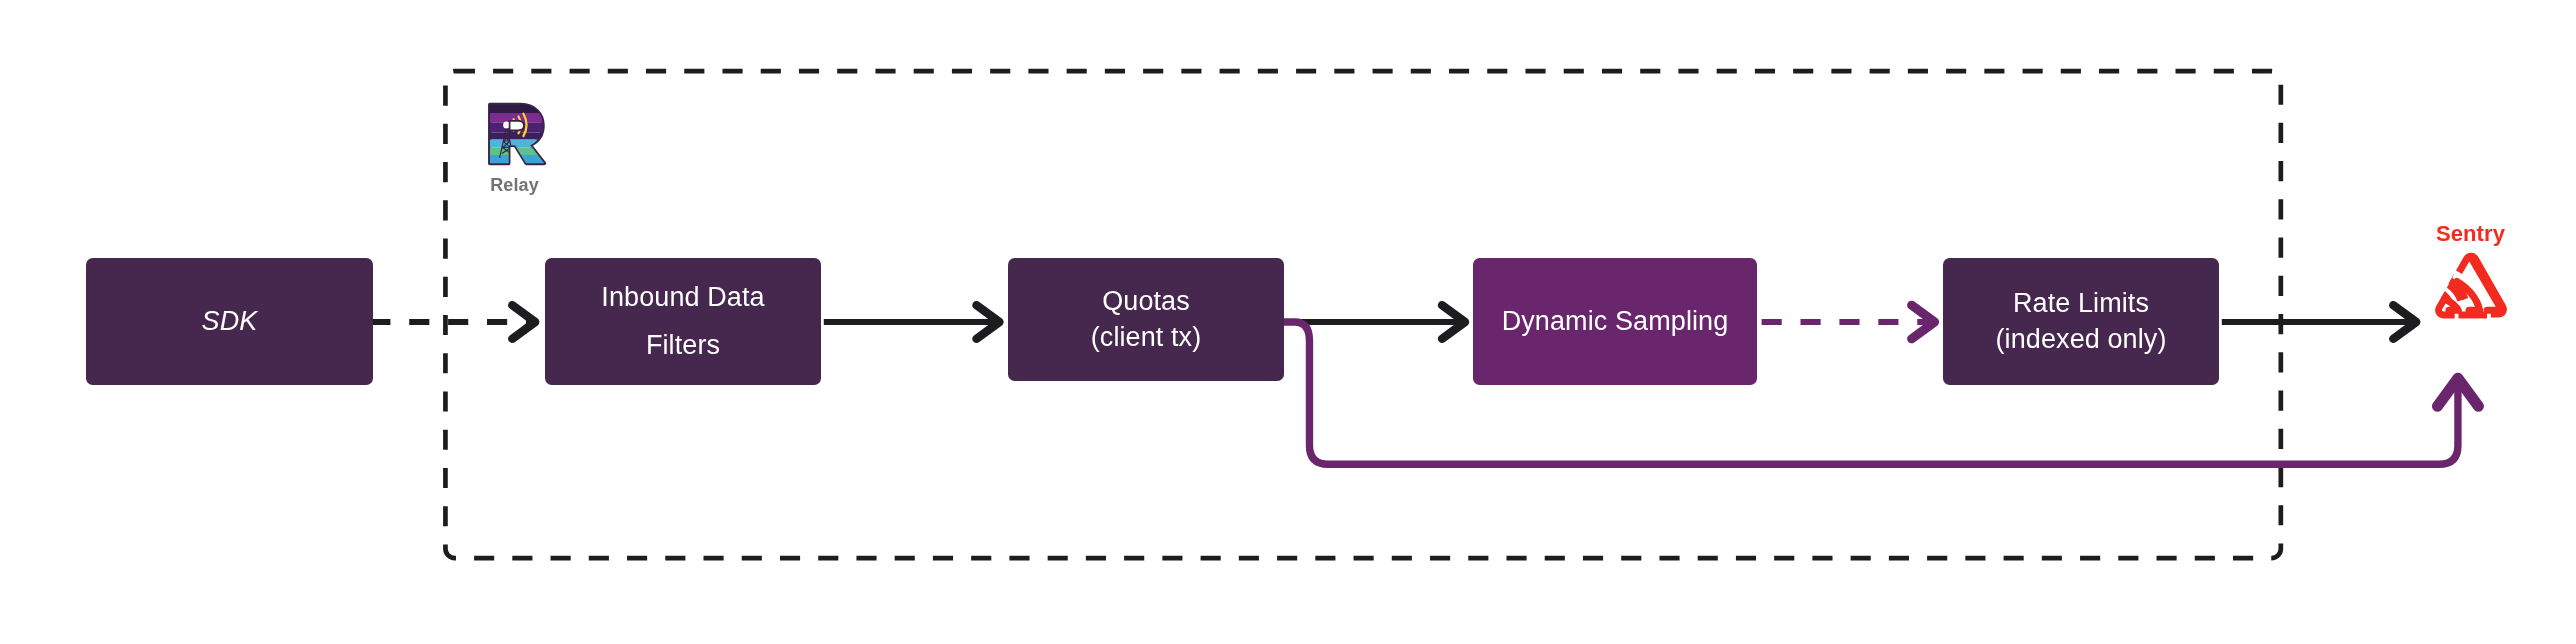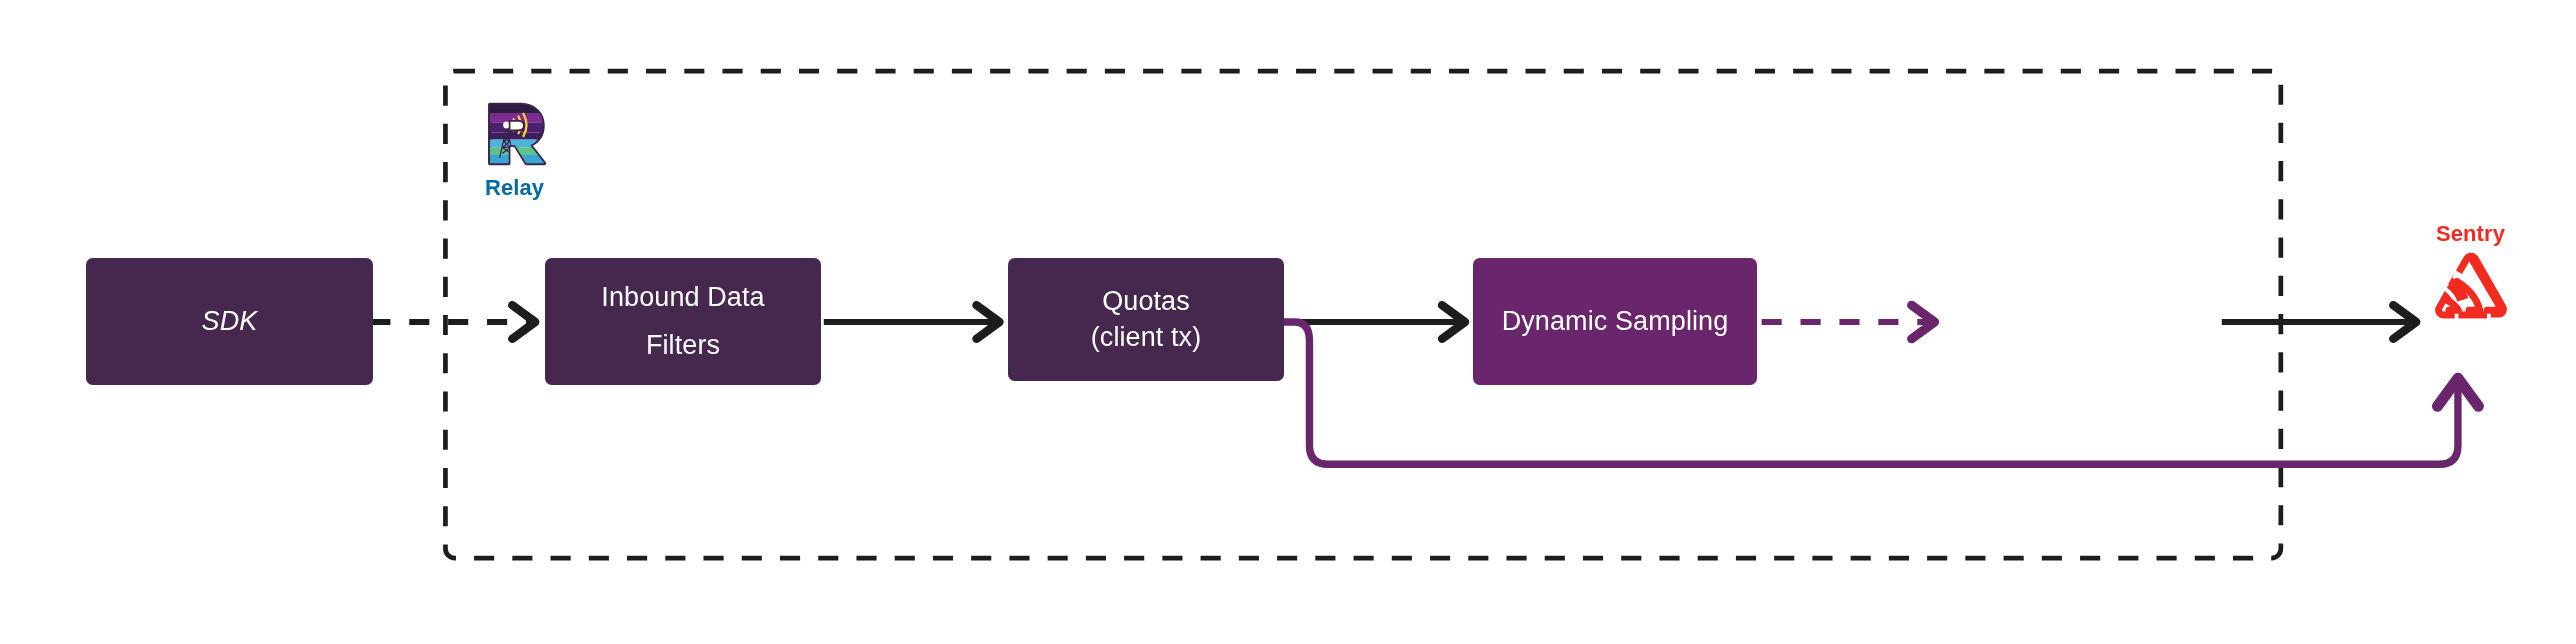--- a/index.html
+++ b/index.html
@@ -57,23 +57,23 @@
     left: 474px;
     top: 99px;
     width: 81px;
     display: flex;
     flex-direction: column;
     align-items: center;
   }
   .relay-logo { width: 70px; height: 70px; display: block; }
   .relay-label {
     margin-top: 6px;
-    font-size: 22px;
+    font-size: 18px;
     font-weight: 700;
-    color: #0369a1;
+    color: #737373;
     letter-spacing: 0.1px;
   }
 
   
   .sentry-group {
     position: absolute;
     left: 2414px;
     top: 221px;
     width: 113px;
     display: flex;
@@ -222,16 +222,20 @@
 
   <div class="node node-quotas">
     <span>Quotas</span>
     <span class="line2">(client tx)</span>
   </div>
 
   <div class="node node-dynamic">
     <span>Dynamic Sampling</span>
   </div>
 
+  <div class="node node-rate">
+    <span>Rate Limits</span>
+    <span class="line2">(indexed only)</span>
+  </div>
 
 
 </div>
 
 
 </body></html>

